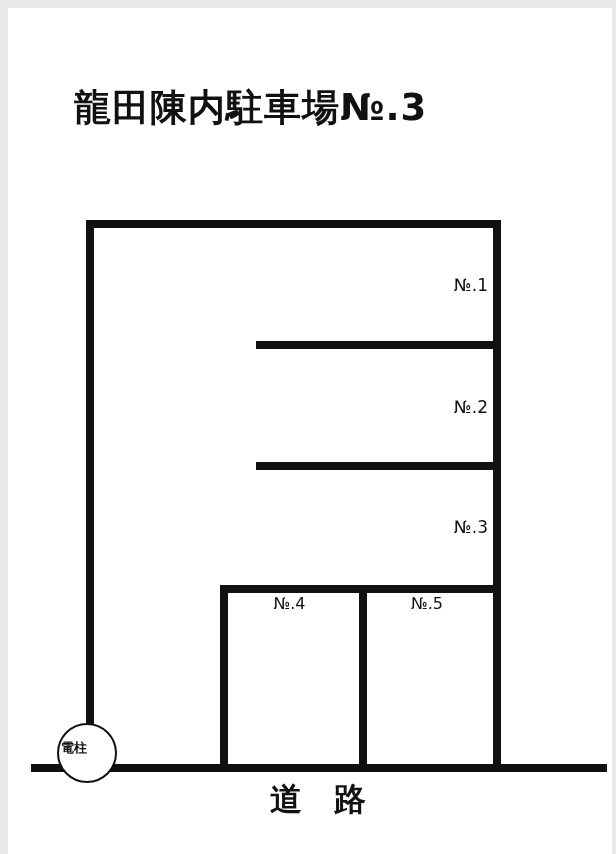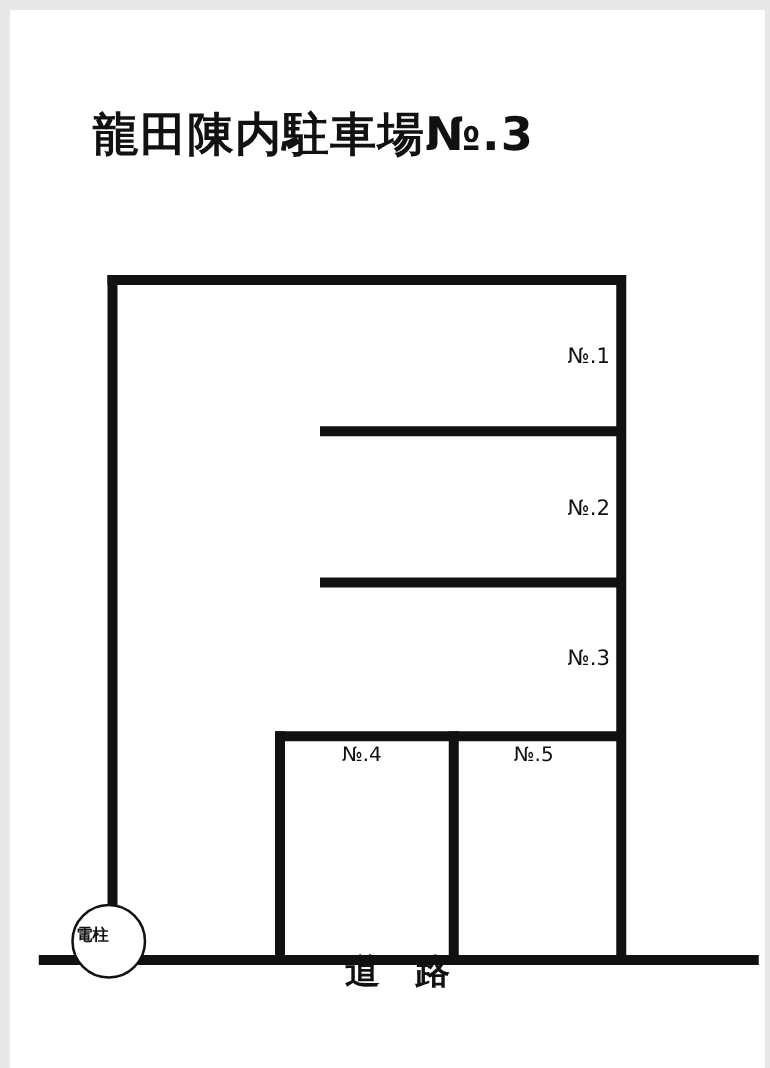--- a/index.html
+++ b/index.html
@@ -79,24 +79,24 @@
     text-align:left;
     font-size:13px;
     font-weight:700;
     z-index:3;
     color:var(--text-color);
   }
   
   .road-label{
     position:absolute;
     left:240px;
-    top:746px;
+    top:766px;
     width:140px;
     text-align:center;
-    font-size:28px;
+    font-size:32px;
     font-weight:700;
     white-space:pre;
     color:var(--text-color);
   }
 </style>
 </head>
 <body>
 
 <div class="page">
 

